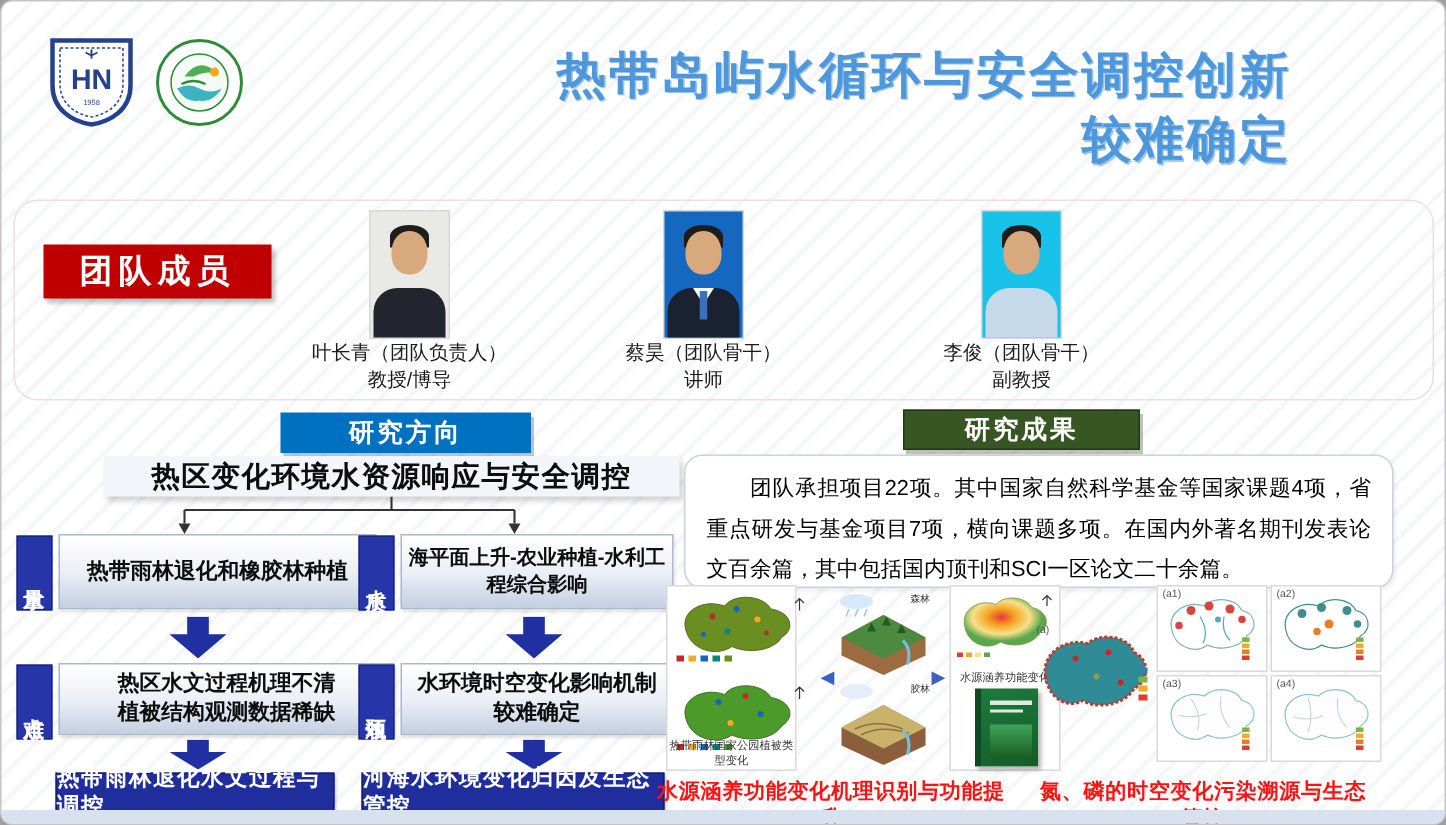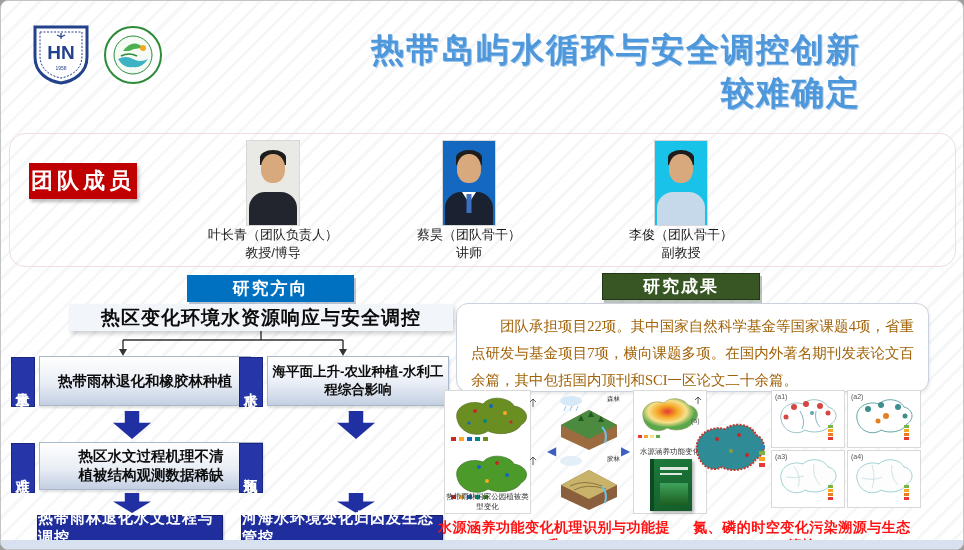--- a/index.html
+++ b/index.html
@@ -16,21 +16,21 @@
   
   .title-wrap { left:200px; top:28px; width:660px; text-align:right;
     font-size:33px; font-weight:800; letter-spacing:2px; color:#4E97DB;
     text-shadow:1px 1px 0 #9cc4e8; line-height:1.3; }
 
   
   .team-panel { left:8px; top:132px; width:947px; height:134px;
     border:1px solid #f0dddd; border-radius:16px; }
   .badge { display:flex; align-items:center; justify-content:center;
     color:#fff; font-weight:bold; }
-  .badge-members { left:28px; top:162px; width:108px; height:36px;
+  .badge-members { left:28px; top:162px; width:152px; height:36px;
     background:#C00000; font-size:22px; letter-spacing:4px;
     box-shadow:2px 3px 3px rgba(0,0,0,.25); }
   .member { top:139px; width:170px; text-align:center; }
   .photo { position:relative; width:54px; height:86px; margin:0 auto;
     overflow:hidden; border:1px solid #d8d8d8; }
   .hair { position:absolute; left:50%; top:9px; transform:translateX(-50%);
     width:26px; height:15px; border-radius:50% 50% 0 0; background:#1d1d1d; }
   .head { position:absolute; left:50%; top:13px; transform:translateX(-50%);
     width:24px; height:29px; border-radius:48% 48% 45% 45%; background:#D9A97E; }
   .torso { position:absolute; left:50%; bottom:-3px; transform:translateX(-50%);
@@ -69,21 +69,21 @@
   .result-box { height:26px; background:#1F2E9C; border:1px solid #141f70;
     color:#fff; font-size:15px; font-weight:bold; letter-spacing:1px;
     display:flex; align-items:center; justify-content:center;
     box-shadow:1px 2px 2px rgba(0,0,0,.25); }
 
   
   .ach-box { left:455px; top:302px; width:473px; height:89px;
     background:#fff; border:1px solid #cbd2de; border-radius:12px;
     box-shadow:1px 2px 3px rgba(0,0,0,.08); overflow:hidden; }
   .ach-text { padding:9px 14px 0 14px; font-size:14.5px; line-height:1.85;
-    color:#a16207; text-indent:2em; text-align:justify;font-family:Liberation Serif, serif; }
+    color:#000000; text-indent:2em; text-align:justify; }
 
   
   .fig-panel { background:#fff; border:1px solid #d9d9d9; }
   .fig-caption-sm { position:absolute; width:100%; text-align:center;
     font-size:7.5px; color:#333; }
   .panel-label { position:absolute; font-size:7px; color:#555; }
   .lr-arrow { font-size:12px; color:#3D5FBF; line-height:1; }
   .book { background:linear-gradient(160deg,#1E7A3C 0%,#145C2B 100%);
     border-left:4px solid #0E4A21; box-shadow:2px 2px 3px rgba(0,0,0,.3);
     position:relative; }
@@ -170,20 +170,24 @@
 
   <div class="abs blockarrow" style="left:112px;top:410px"></div>
   <div class="abs blockarrow" style="left:336px;top:410px"></div>
 
   <div class="abs tag" style="left:10px;top:442px">难点</div>
   <div class="abs fbox" style="left:38px;top:441px;width:224px;height:48px">
     <span><span>热区水文过程机理不清</span><br>
     <span>植被结构观测数据稀缺</span></span>
   </div>
   <div class="abs tag" style="left:238px;top:442px">瓶颈</div>
+  <div class="abs fbox" style="left:266px;top:441px;width:182px;height:48px">
+    <span><span>水环境时空变化影响机制</span><br>
+    <span>较难确定</span></span>
+  </div>
 
   <div class="abs blockarrow" style="left:112px;top:492px;height:20px"></div>
   <div class="abs blockarrow" style="left:336px;top:492px;height:20px"></div>
 
   <div class="abs result-box" style="left:36px;top:514px;width:186px">热带雨林退化水文过程与调控</div>
   <div class="abs result-box" style="left:240px;top:514px;width:202px">河海水环境变化归因及生态管控</div>
 
   <div class="abs ach-box">
     <div class="ach-text">团队承担项目22项。其中国家自然科学基金等国家课题4项，省重点研发与基金项目7项，横向课题多项。在国内外著名期刊发表论文百余篇，其中包括国内顶刊和SCI一区论文二十余篇。</div>
   </div>

